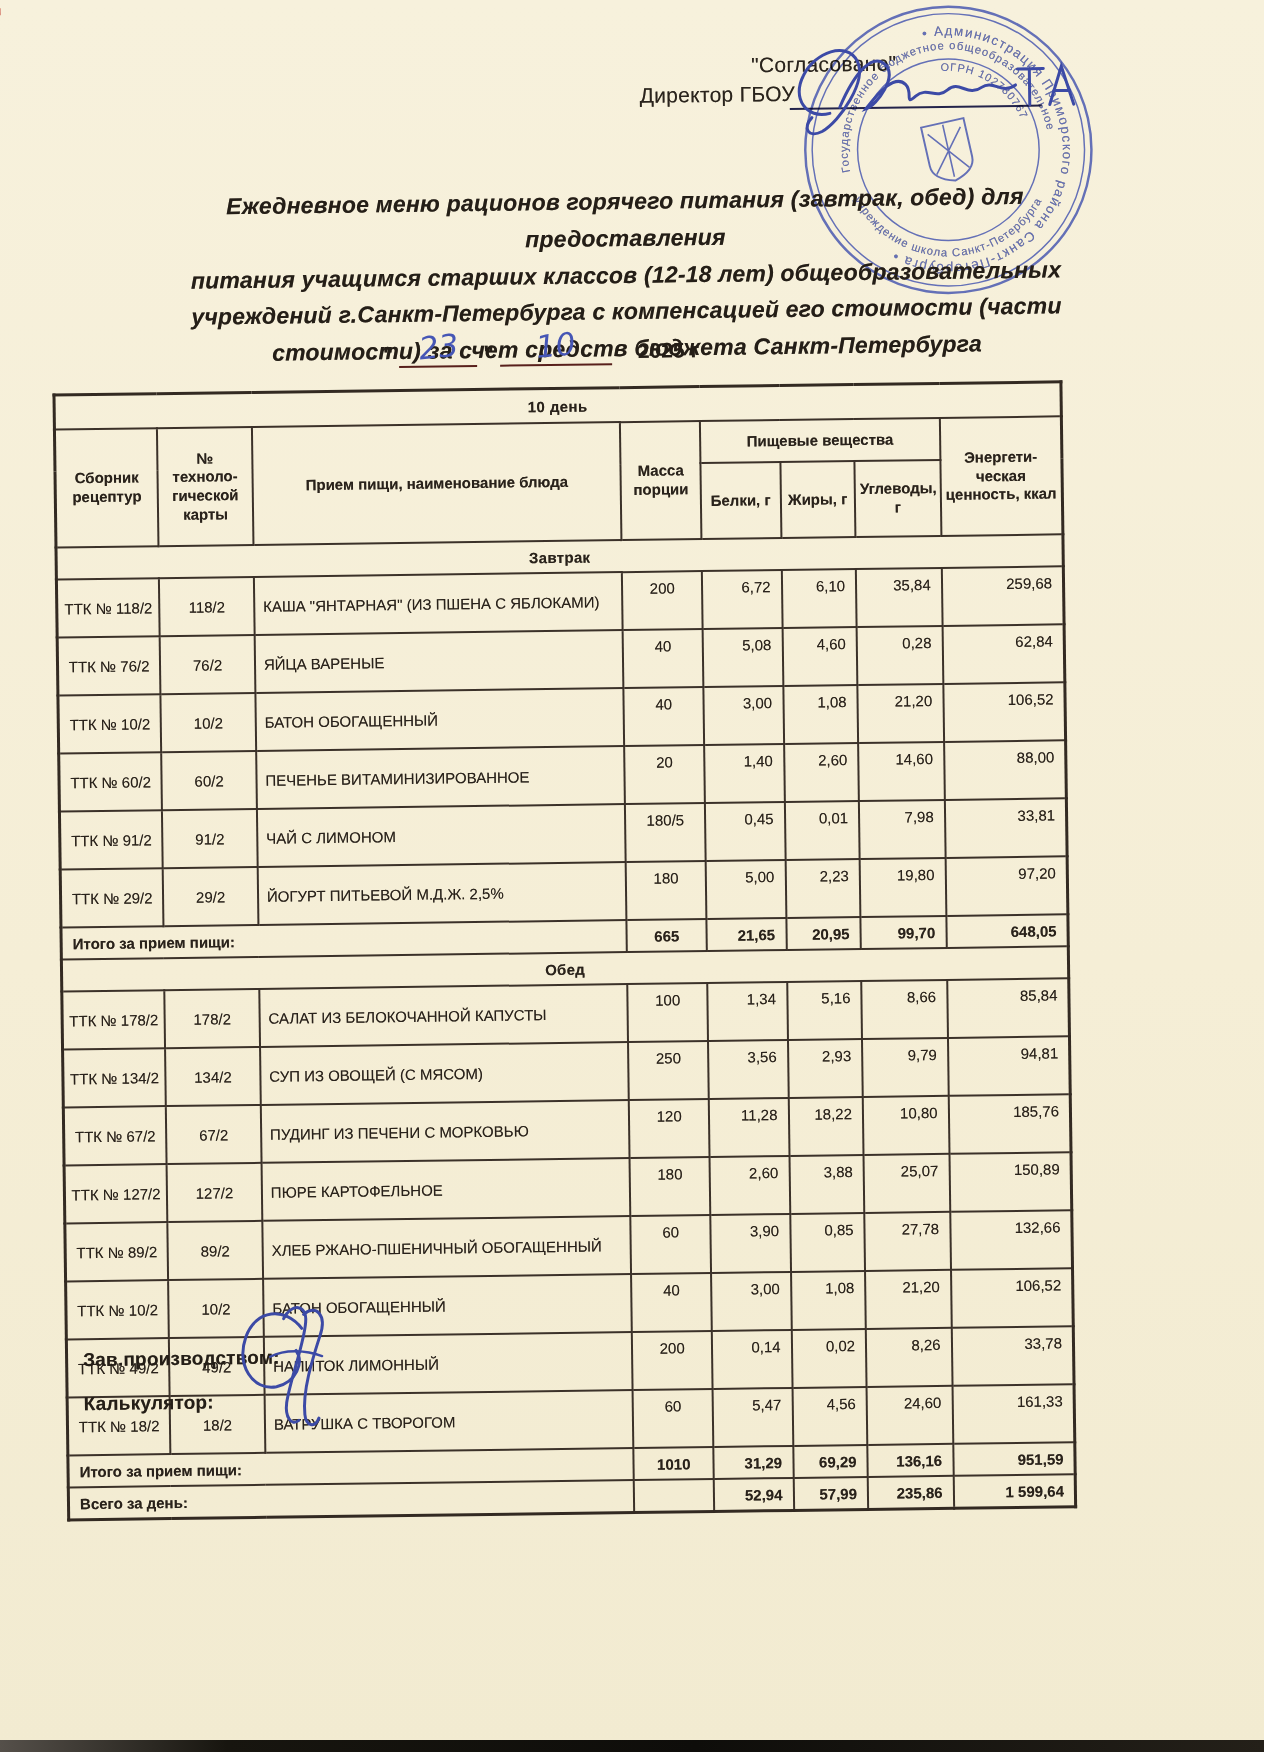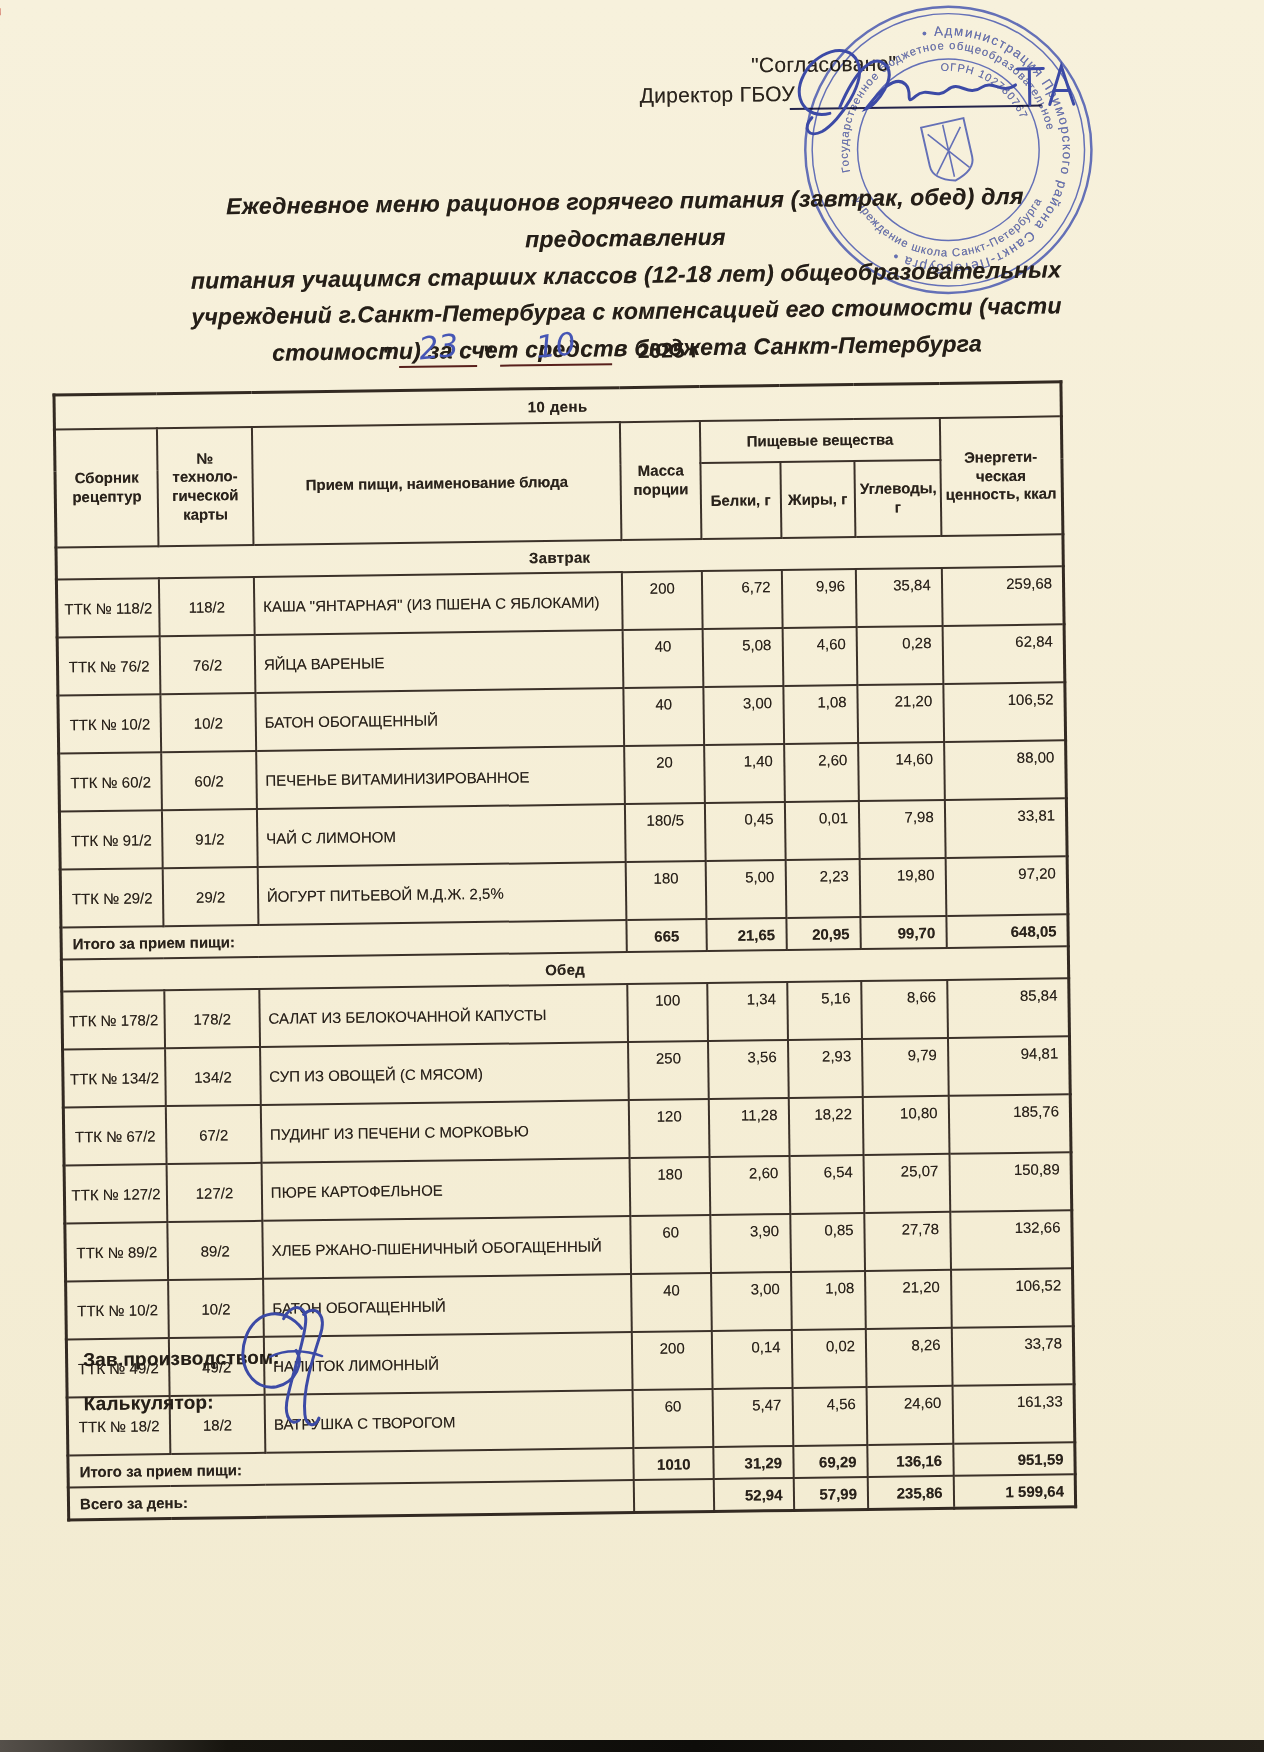--- a/index.html
+++ b/index.html
@@ -186,21 +186,21 @@
       <tbody>
           <tr class="section-row">
             <td class="section-cell" colspan="8">Завтрак</td>
           </tr>
           <tr class="dish-row">
             <td class="td-recipe">ТТК № 118/2</td>
             <td class="td-card">118/2</td>
             <td class="td-dish">КАША "ЯНТАРНАЯ" (ИЗ ПШЕНА С ЯБЛОКАМИ)</td>
             <td class="td-mass">200</td>
             <td class="td-num">6,72</td>
-            <td class="td-num">9,96</td>
+            <td class="td-num">6,10</td>
             <td class="td-num">35,84</td>
             <td class="td-num">259,68</td>
           </tr>
           <tr class="dish-row">
             <td class="td-recipe">ТТК № 76/2</td>
             <td class="td-card">76/2</td>
             <td class="td-dish">ЯЙЦА ВАРЕНЫЕ</td>
             <td class="td-mass">40</td>
             <td class="td-num">5,08</td>
             <td class="td-num">4,60</td>
@@ -287,21 +287,21 @@
             <td class="td-num">18,22</td>
             <td class="td-num">10,80</td>
             <td class="td-num">185,76</td>
           </tr>
           <tr class="dish-row">
             <td class="td-recipe">ТТК № 127/2</td>
             <td class="td-card">127/2</td>
             <td class="td-dish">ПЮРЕ КАРТОФЕЛЬНОЕ</td>
             <td class="td-mass">180</td>
             <td class="td-num">2,60</td>
-            <td class="td-num">6,54</td>
+            <td class="td-num">3,88</td>
             <td class="td-num">25,07</td>
             <td class="td-num">150,89</td>
           </tr>
           <tr class="dish-row">
             <td class="td-recipe">ТТК № 89/2</td>
             <td class="td-card">89/2</td>
             <td class="td-dish">ХЛЕБ РЖАНО-ПШЕНИЧНЫЙ ОБОГАЩЕННЫЙ</td>
             <td class="td-mass">60</td>
             <td class="td-num">3,90</td>
             <td class="td-num">0,85</td>

